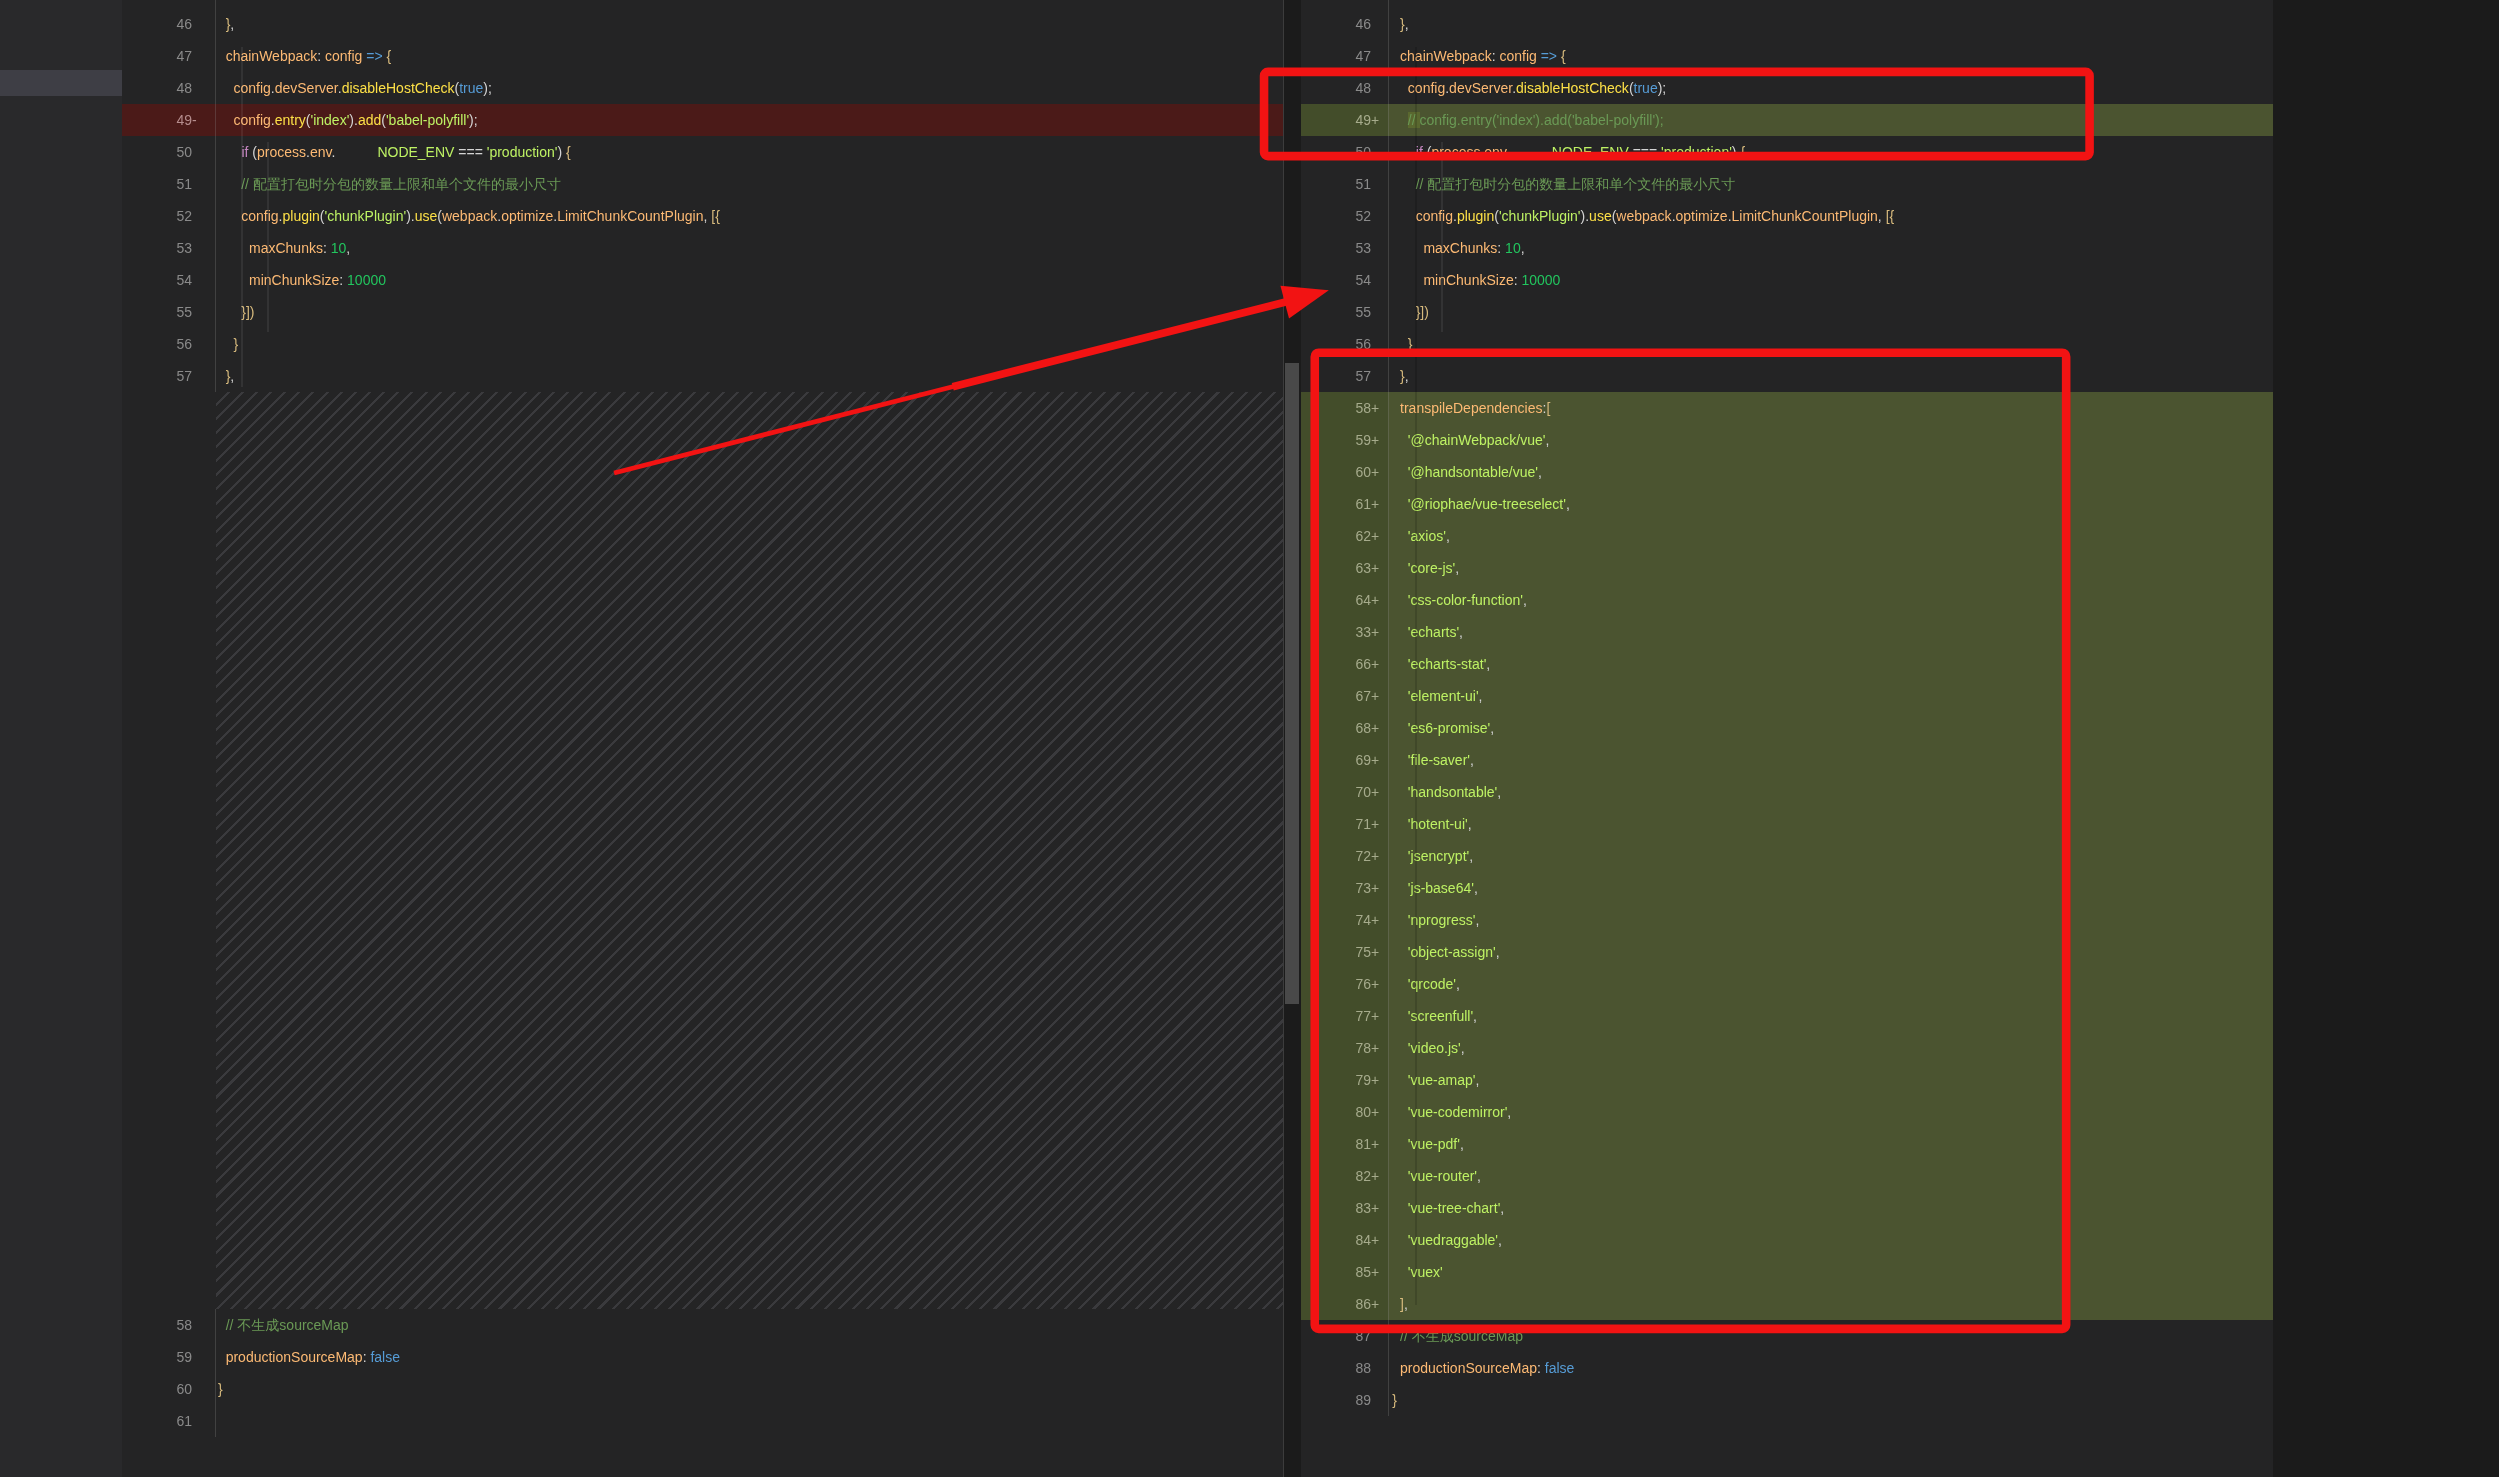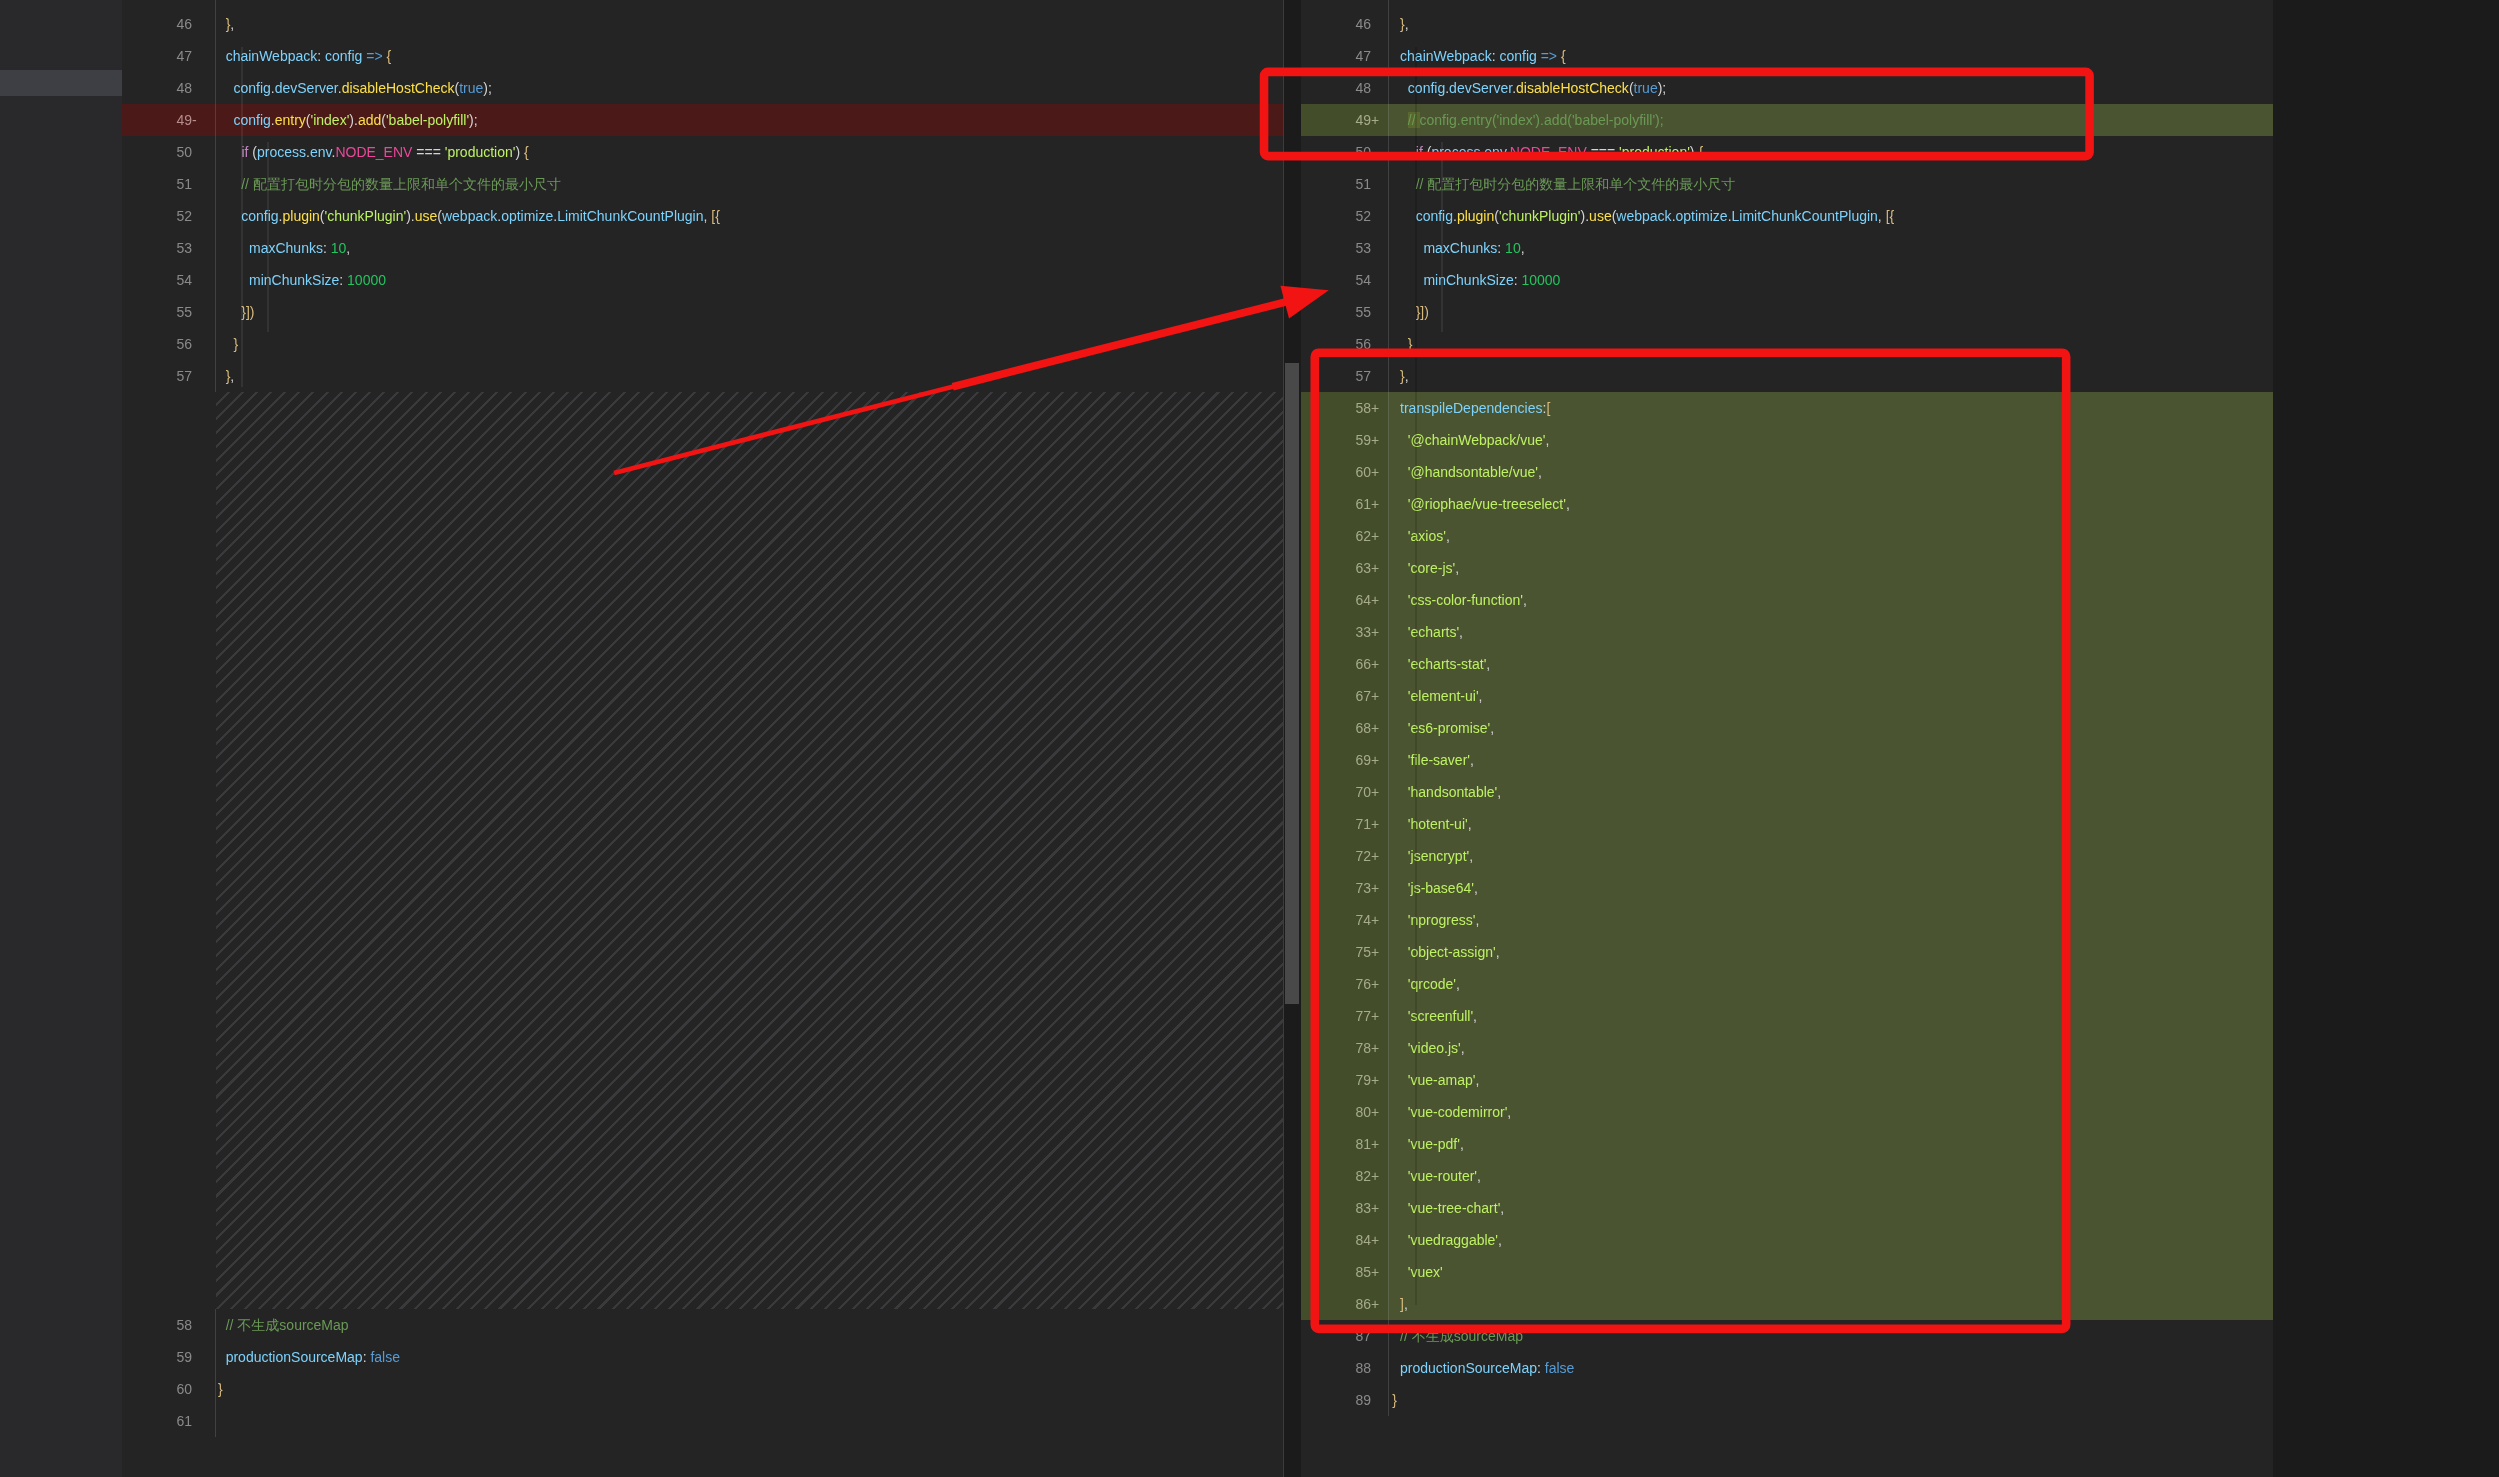--- a/index.html
+++ b/index.html
@@ -36,27 +36,27 @@
   .row.added .gut{background:#434d2a;}
   .row.added .ln,.row.added .sign{color:#a6ab8c;}
   .fillerrow{background:repeating-linear-gradient(135deg,#242425 0 7.8px,#3a3a3d 7.8px 10px);}
   #pane-left .fillerrow{margin-left:94px;}
 
   
   .ws{}
   .pn{color:#d4d4d4;}
   .br{color:#d7ba7d;}
   .kw{color:#c586c0;margin-left:8px;}
-  .var{color:#7dd3fc;}
+  .var{color:#fdba74;}
   .fn{color:#fde047;}
   .str{color:#bef264;}
   .num{color:#22c55e;}
   .cm{color:#6a9955;}
   .kc{color:#569cd6;}
-  .cn{color:#ec4899;}
+  .cn{color:#bef264;margin-left:42px;}
   .op{color:#d4d4d4;}
   .chardiff{color:#6a9955;background:#5a682f;}
 
   
   .iguide{position:absolute;width:1.6px;background:rgba(255,255,255,0.07);}
 
   
   #left-scroll-track{position:absolute;left:1283px;top:0;width:18px;height:1478px;background:#1b1b1b;border-left:0.8px solid #3c3c3c;}
   #left-scroll-thumb{position:absolute;left:1285px;top:363px;width:14px;height:641px;background:rgba(150,150,150,0.38);}
   #right-scroll-thumb{position:absolute;left:2461px;top:399px;width:16.4px;height:638px;background:rgba(150,150,150,0.38);}

